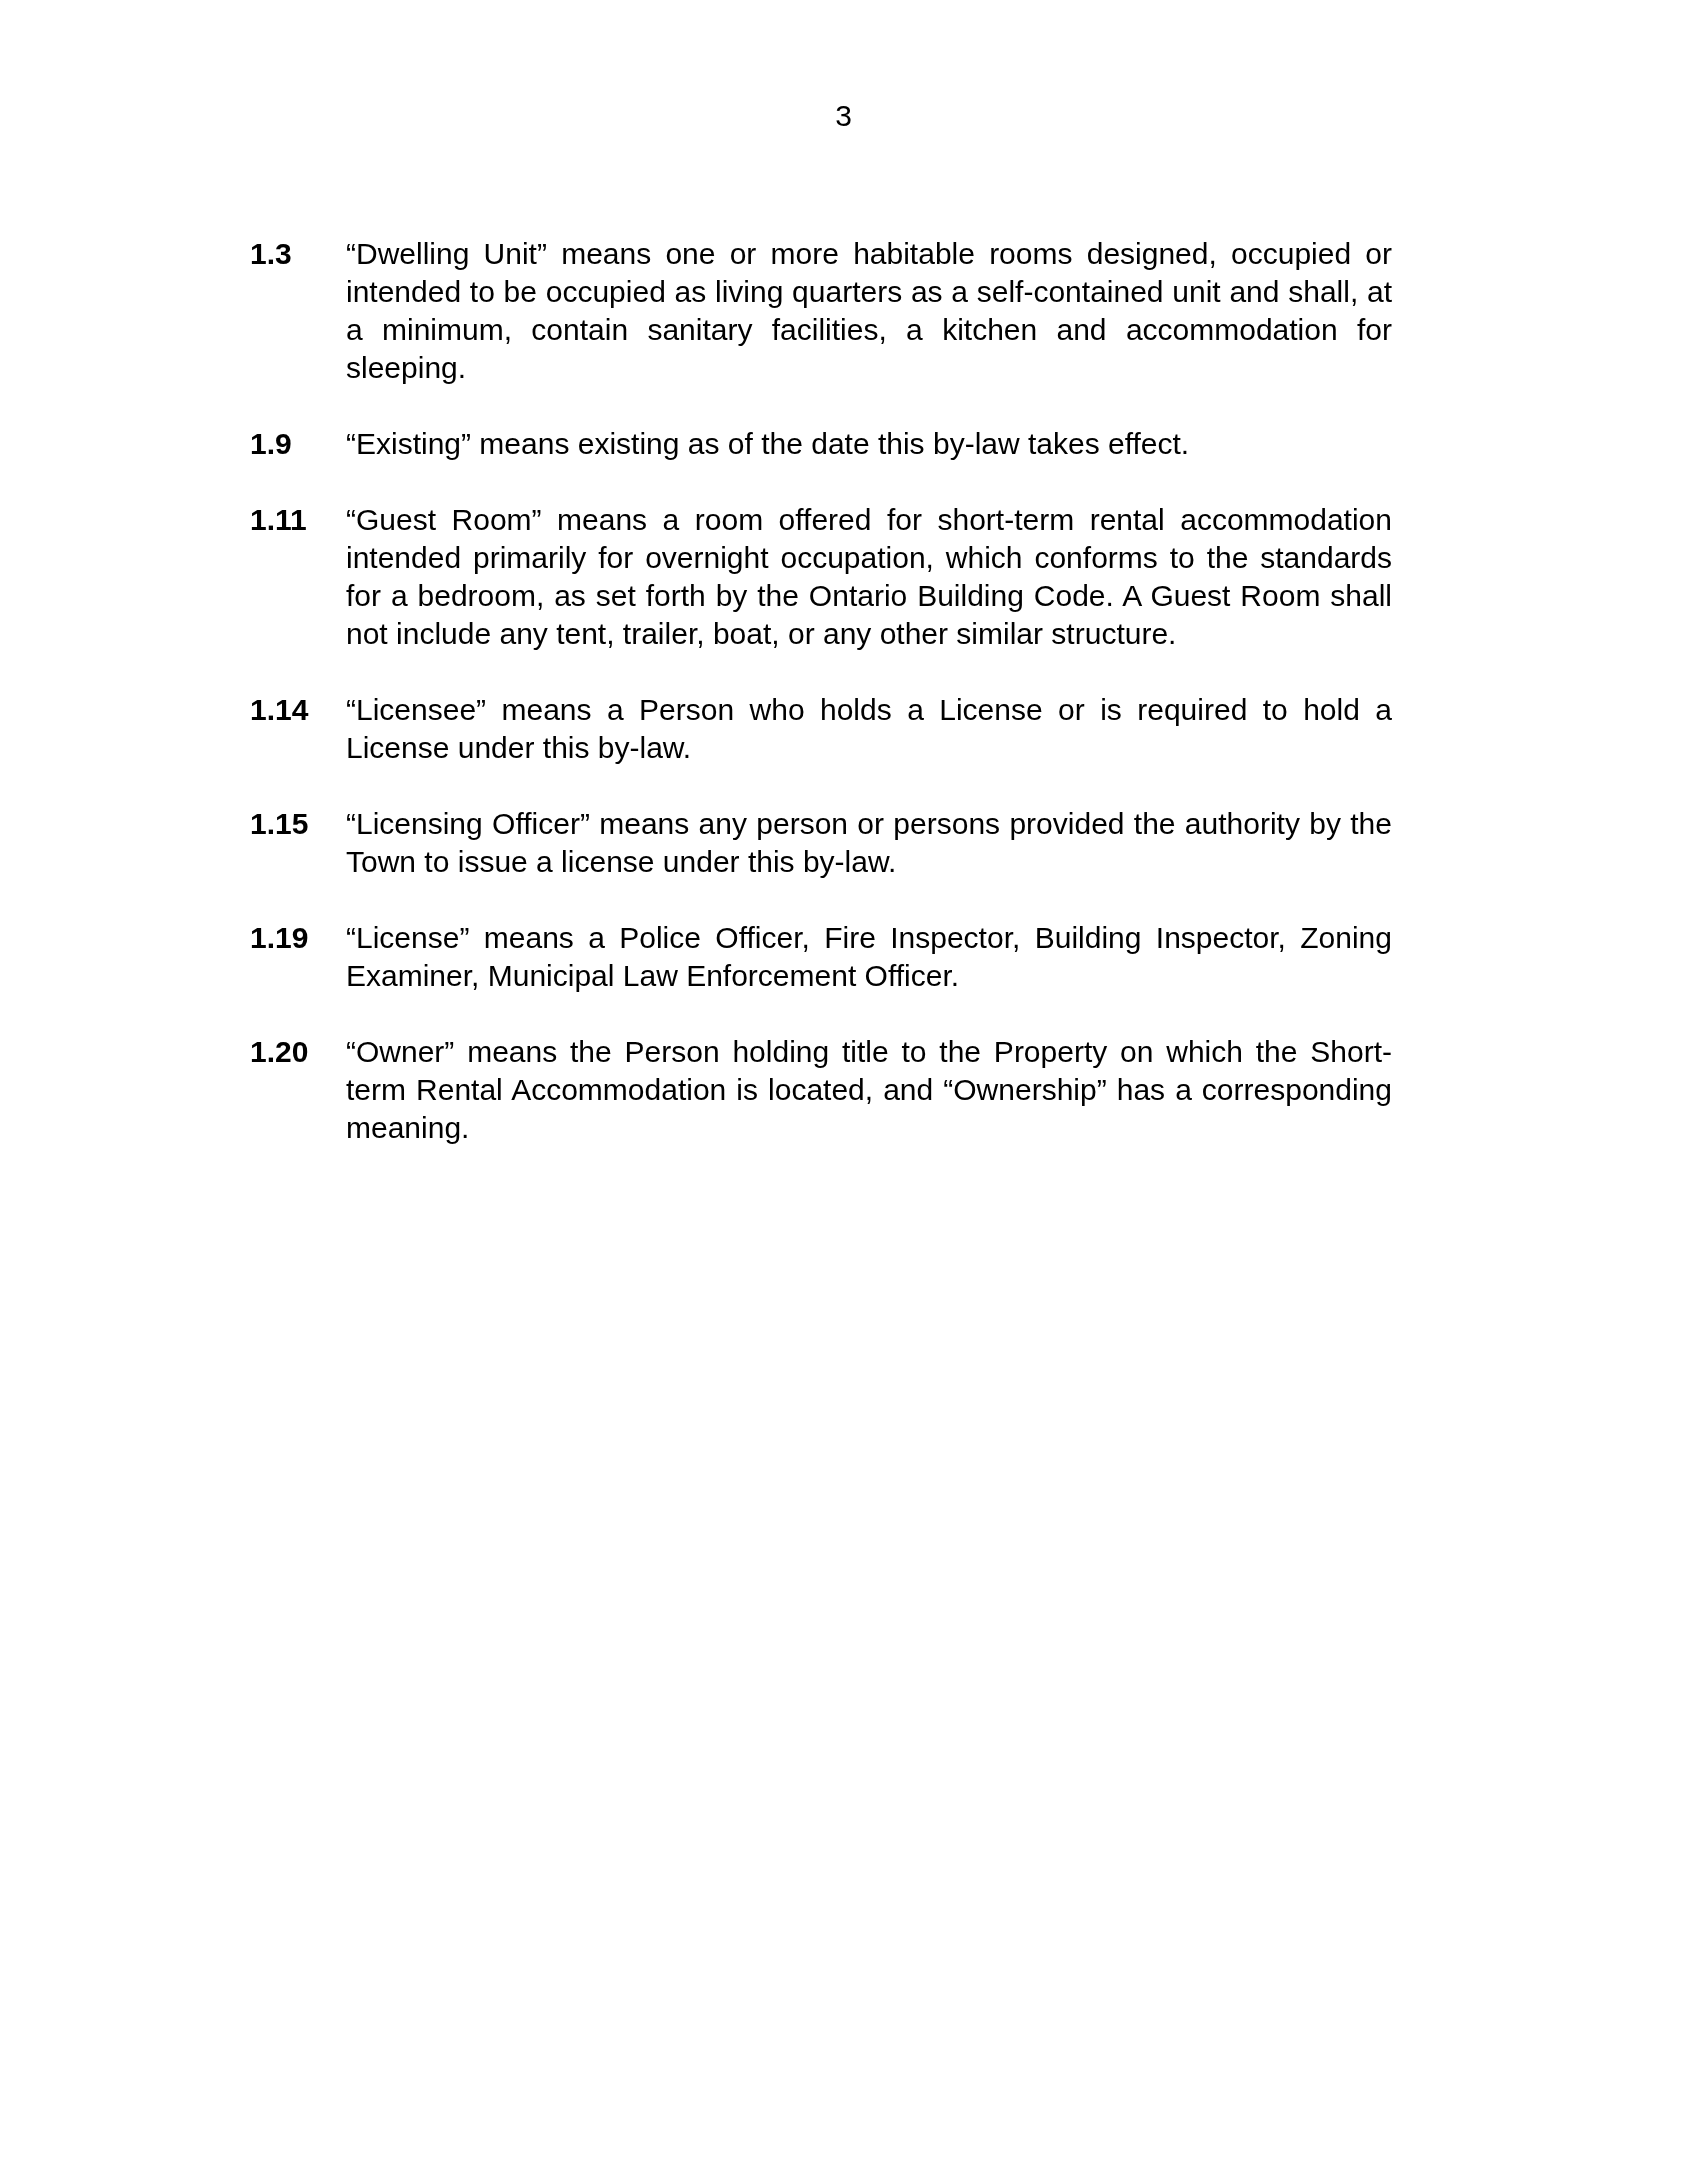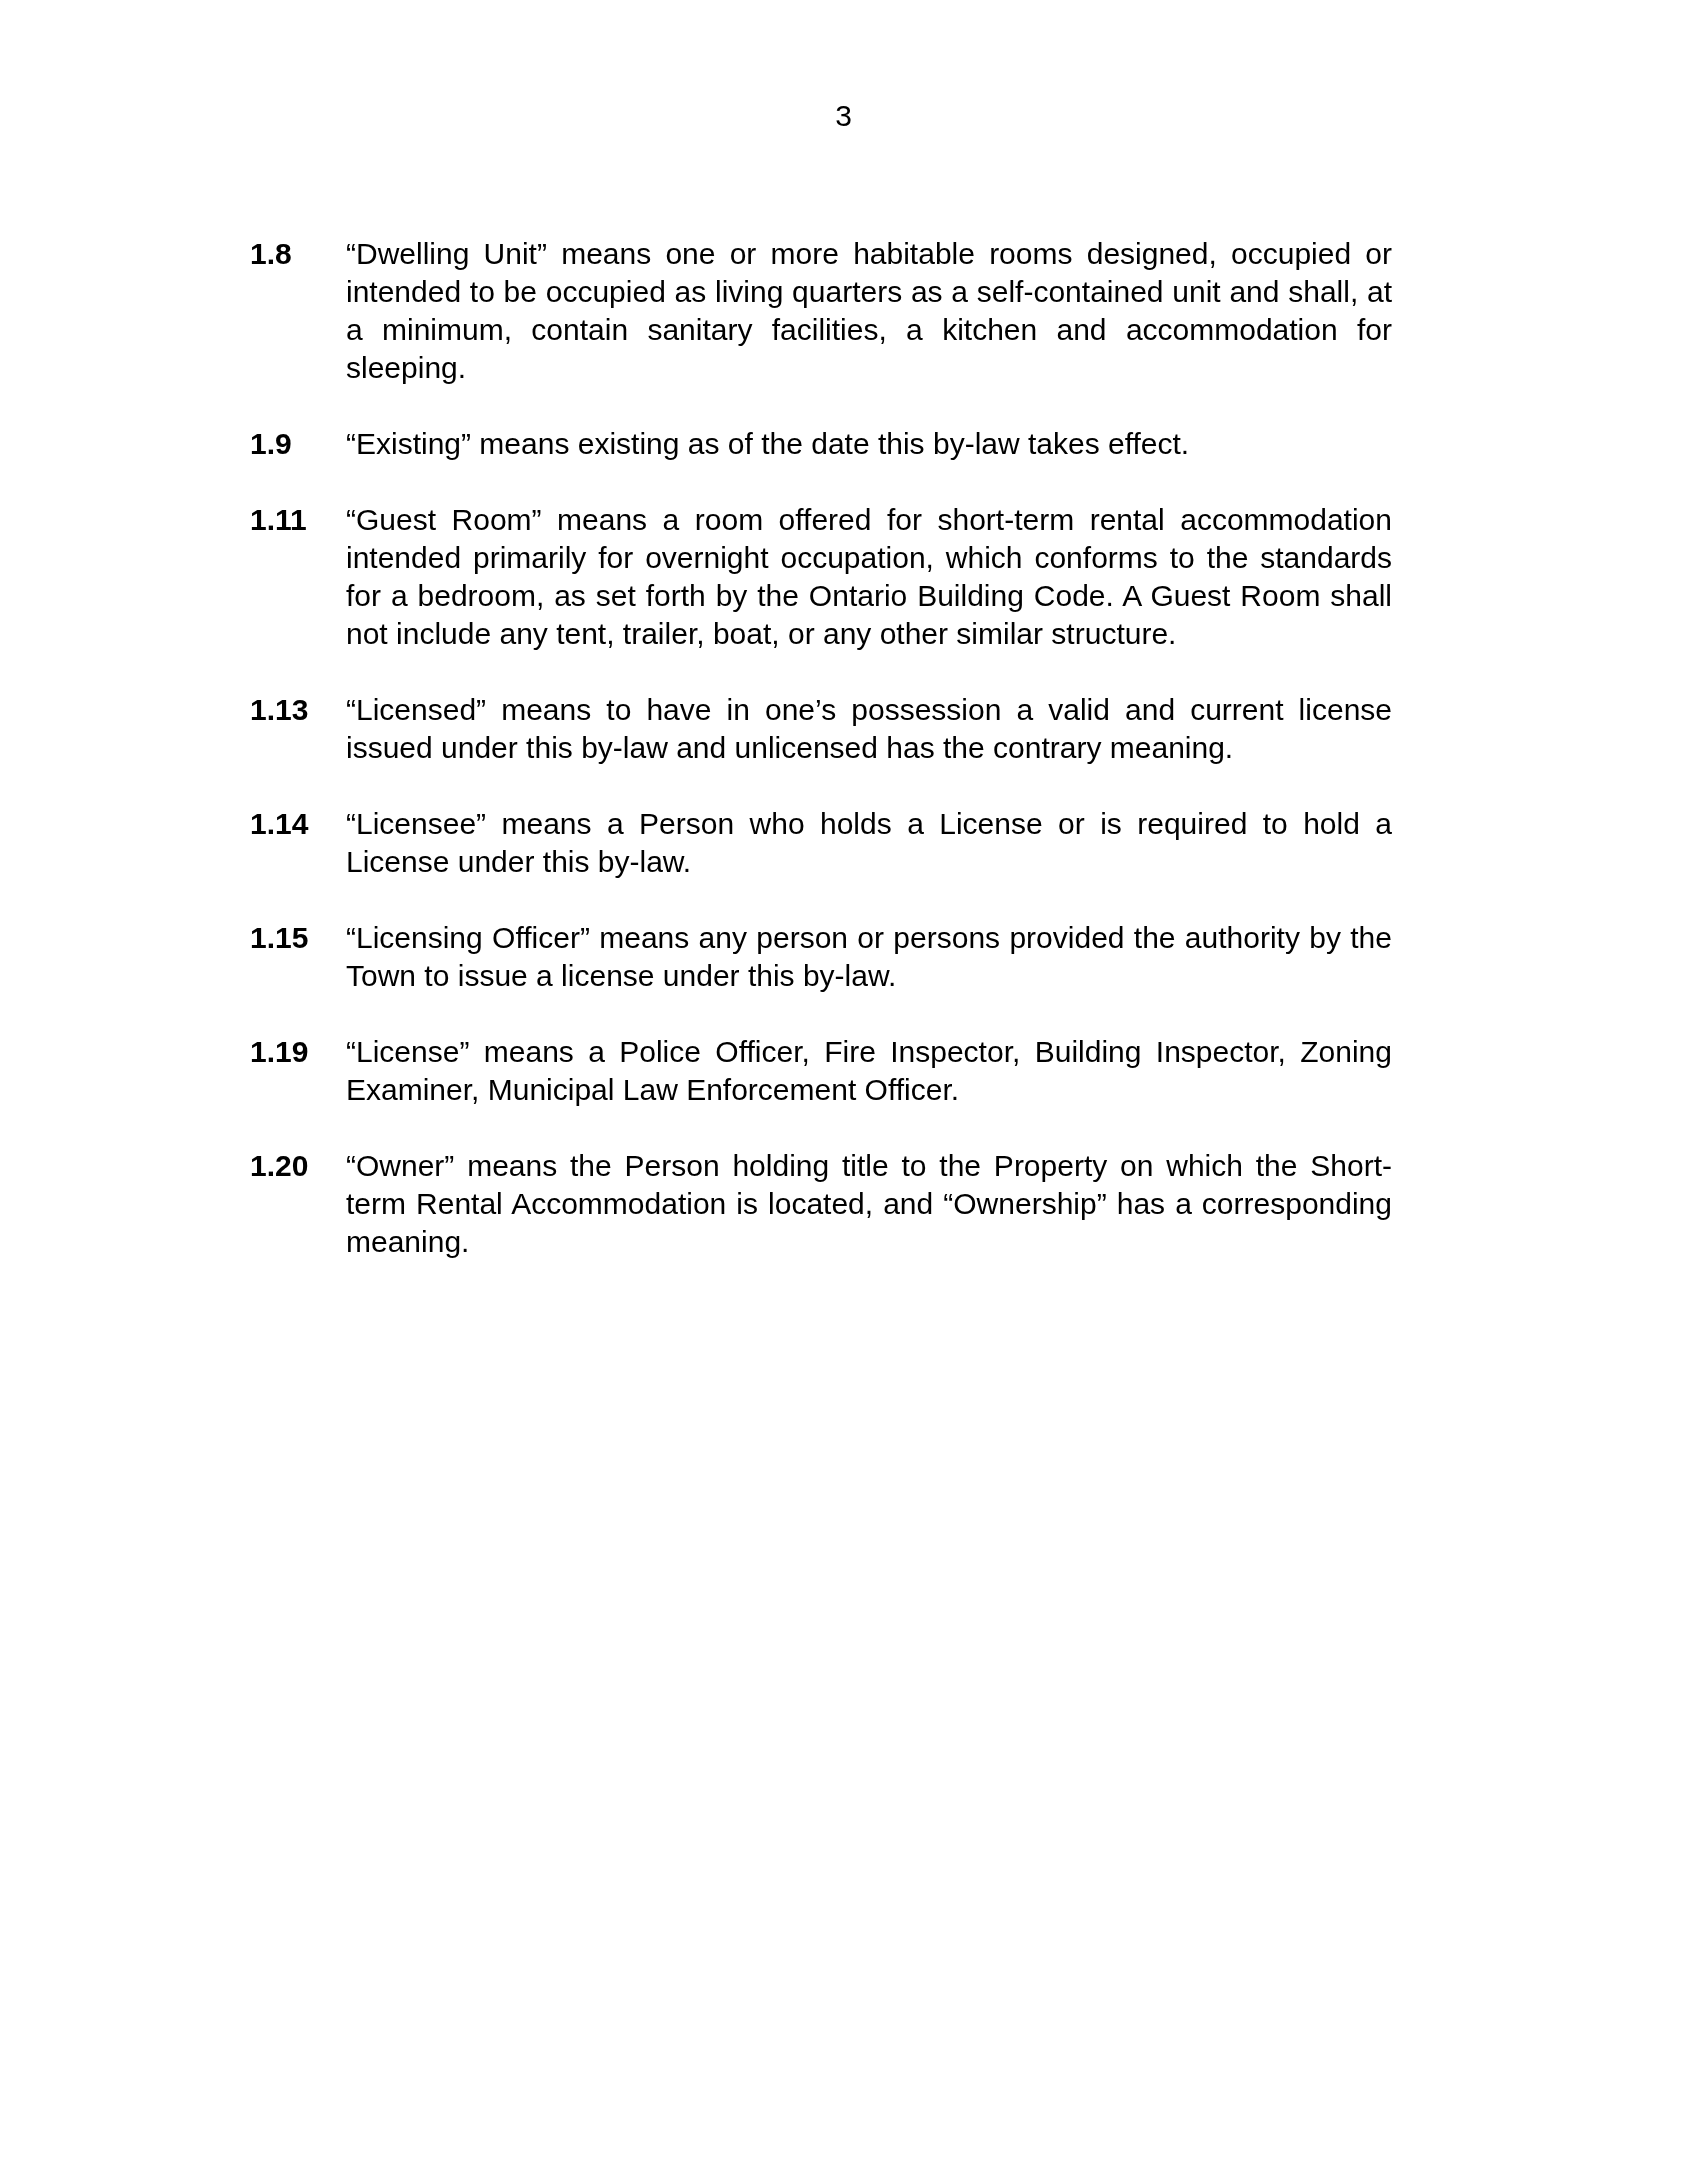--- a/index.html
+++ b/index.html
@@ -20,34 +20,30 @@
     .entry .body { flex: 1 1 auto; text-align: justify; }
     .entry .term { font-weight: normal; }
   </style>
 </head>
 <body>
 
 <div class="page-number">3</div>
 
 <div class="definitions">
   <div class="entry">
-    <div class="num">1.8</div>
+    <div class="num">1.3</div>
     <div class="body"><span class="term">“Dwelling Unit”</span><span> means one or more habitable rooms designed, occupied or intended to be occupied as living quarters as a self-contained unit and shall, at a minimum, contain sanitary facilities, a kitchen and accommodation for sleeping.</span></div>
   </div>
   <div class="entry">
     <div class="num">1.9</div>
     <div class="body"><span class="term">“Existing”</span><span> means existing as of the date this by-law takes effect.</span></div>
   </div>
   <div class="entry">
     <div class="num">1.11</div>
     <div class="body"><span class="term">“Guest Room”</span><span> means a room offered for short-term rental accommodation intended primarily for overnight occupation, which conforms to the standards for a bedroom, as set forth by the Ontario Building Code. A Guest Room shall not include any tent, trailer, boat, or any other similar structure.</span></div>
-  </div>
-  <div class="entry">
-    <div class="num">1.13</div>
-    <div class="body"><span class="term">“Licensed”</span><span> means to have in one’s possession a valid and current license issued under this by-law and unlicensed has the contrary meaning.</span></div>
   </div>
   <div class="entry">
     <div class="num">1.14</div>
     <div class="body"><span class="term">“Licensee”</span><span> means a Person who holds a License or is required to hold a License under this by-law.</span></div>
   </div>
   <div class="entry">
     <div class="num">1.15</div>
     <div class="body"><span class="term">“Licensing Officer”</span><span> means any person or persons provided the authority by the Town to issue a license under this by-law.</span></div>
   </div>
   <div class="entry">

